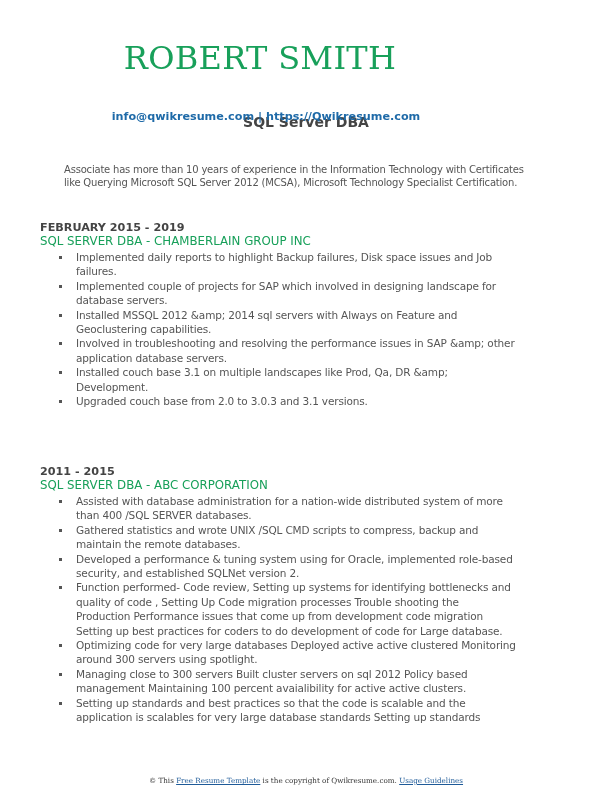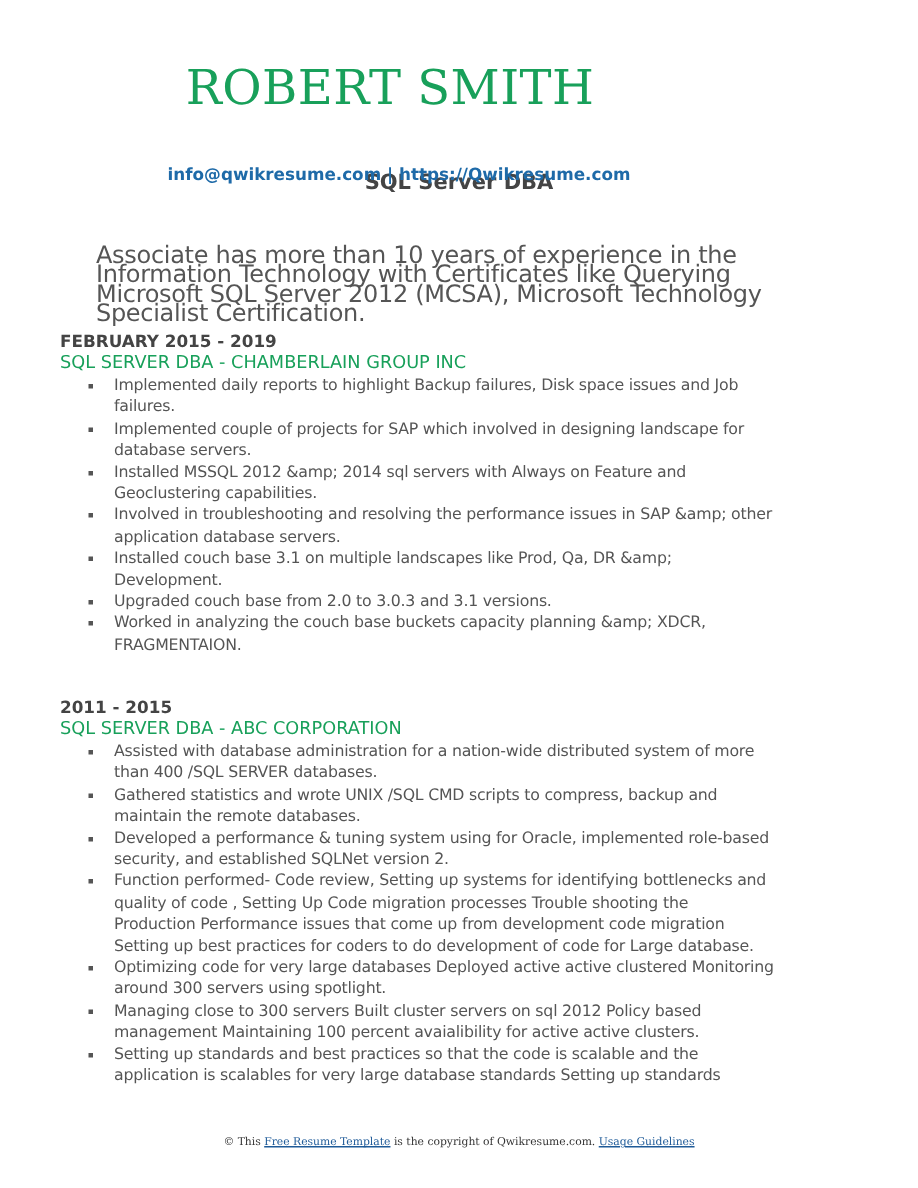--- a/index.html
+++ b/index.html
@@ -16,21 +16,21 @@
       color: #444444; line-height: 18px; margin-top: 36px;
     }
     .contact {
       position: absolute; left: 0; width: 532px; top: 110px; text-align: center;
       font-family: "DejaVu Sans", sans-serif; font-weight: bold; font-size: 11.2px;
       color: #1e6aa8; line-height: 14px;
     }
     .contact span { color: #1e6aa8; }
     .summary {
       position: absolute; left: 64px; top: 163px; width: 470px;
-      font-family: "DejaVu Sans", sans-serif; font-size: 16px; color: #555555;
+      font-family: "DejaVu Sans", sans-serif; font-size: 10px; color: #555555;
       line-height: 13px; letter-spacing: -0.2px;
     }
     .job { position: absolute; left: 40px; width: 500px; }
     .job-date {
       font-family: "DejaVu Sans", sans-serif; font-weight: bold; font-size: 11.2px;
       color: #444444; line-height: 13px;
     }
     .job-title {
       font-family: "DejaVu Sans", sans-serif; font-weight: normal; font-size: 11.8px;
       color: #18a05a; line-height: 14px; margin-top: 0px;
@@ -38,21 +38,21 @@
     ul.bullets { list-style: none; margin: 2px 0 0 0; padding: 0; }
     ul.bullets li {
       position: relative; padding-left: 36px;
       font-family: "DejaVu Sans", sans-serif; font-size: 10.5px; color: #555555;
       line-height: 14.4px; letter-spacing: -0.15px; width: 440px;
     }
     ul.bullets li .dot {
       position: absolute; left: 19px; top: 6px; width: 3px; height: 3px; background: #555555;
     }
     .footer {
-      position: absolute; left: 0; width: 612px; top: 756px; text-align: center;
+      position: absolute; left: 0; width: 612px; top: 776px; text-align: center;
       font-family: "DejaVu Serif", serif; font-size: 7.2px; color: #333333; line-height: 10px;
     }
     .footer a { color: #1e5a98; text-decoration: underline; }
   </style>
 </head>
 <body>
 
 <div class="page">
   <div class="name">ROBERT SMITH</div>
   <div class="role">SQL Server DBA</div>
@@ -65,21 +65,20 @@
   <div class="job" style="top:221px;">
     <div class="job-date">FEBRUARY 2015 - 2019</div>
     <div class="job-title">SQL SERVER DBA - CHAMBERLAIN GROUP INC</div>
     <ul class="bullets">
       <li><span class="dot"></span><span>Implemented daily reports to highlight Backup failures, Disk space issues and Job failures.</span></li>
       <li><span class="dot"></span><span>Implemented couple of projects for SAP which involved in designing landscape for database servers.</span></li>
       <li><span class="dot"></span><span>Installed MSSQL 2012 &amp;amp; 2014 sql servers with Always on Feature and Geoclustering capabilities.</span></li>
       <li><span class="dot"></span><span>Involved in troubleshooting and resolving the performance issues in SAP &amp;amp; other application database servers.</span></li>
       <li><span class="dot"></span><span>Installed couch base 3.1 on multiple landscapes like Prod, Qa, DR &amp;amp; Development.</span></li>
       <li><span class="dot"></span><span>Upgraded couch base from 2.0 to 3.0.3 and 3.1 versions.</span></li>
-      <li><span class="dot"></span><span>Worked in analyzing the couch base buckets capacity planning &amp;amp; XDCR, FRAGMENTAION.</span></li>
     </ul>
   </div>
 
   <div class="job" style="top:465px;">
     <div class="job-date">2011 - 2015</div>
     <div class="job-title">SQL SERVER DBA - ABC CORPORATION</div>
     <ul class="bullets">
       <li><span class="dot"></span><span>Assisted with database administration for a nation-wide distributed system of more than 400 /SQL SERVER databases.</span></li>
       <li><span class="dot"></span><span>Gathered statistics and wrote UNIX /SQL CMD scripts to compress, backup and maintain the remote databases.</span></li>
       <li><span class="dot"></span><span>Developed a performance &amp; tuning system using for Oracle, implemented role-based security, and established SQLNet version 2.</span></li>

